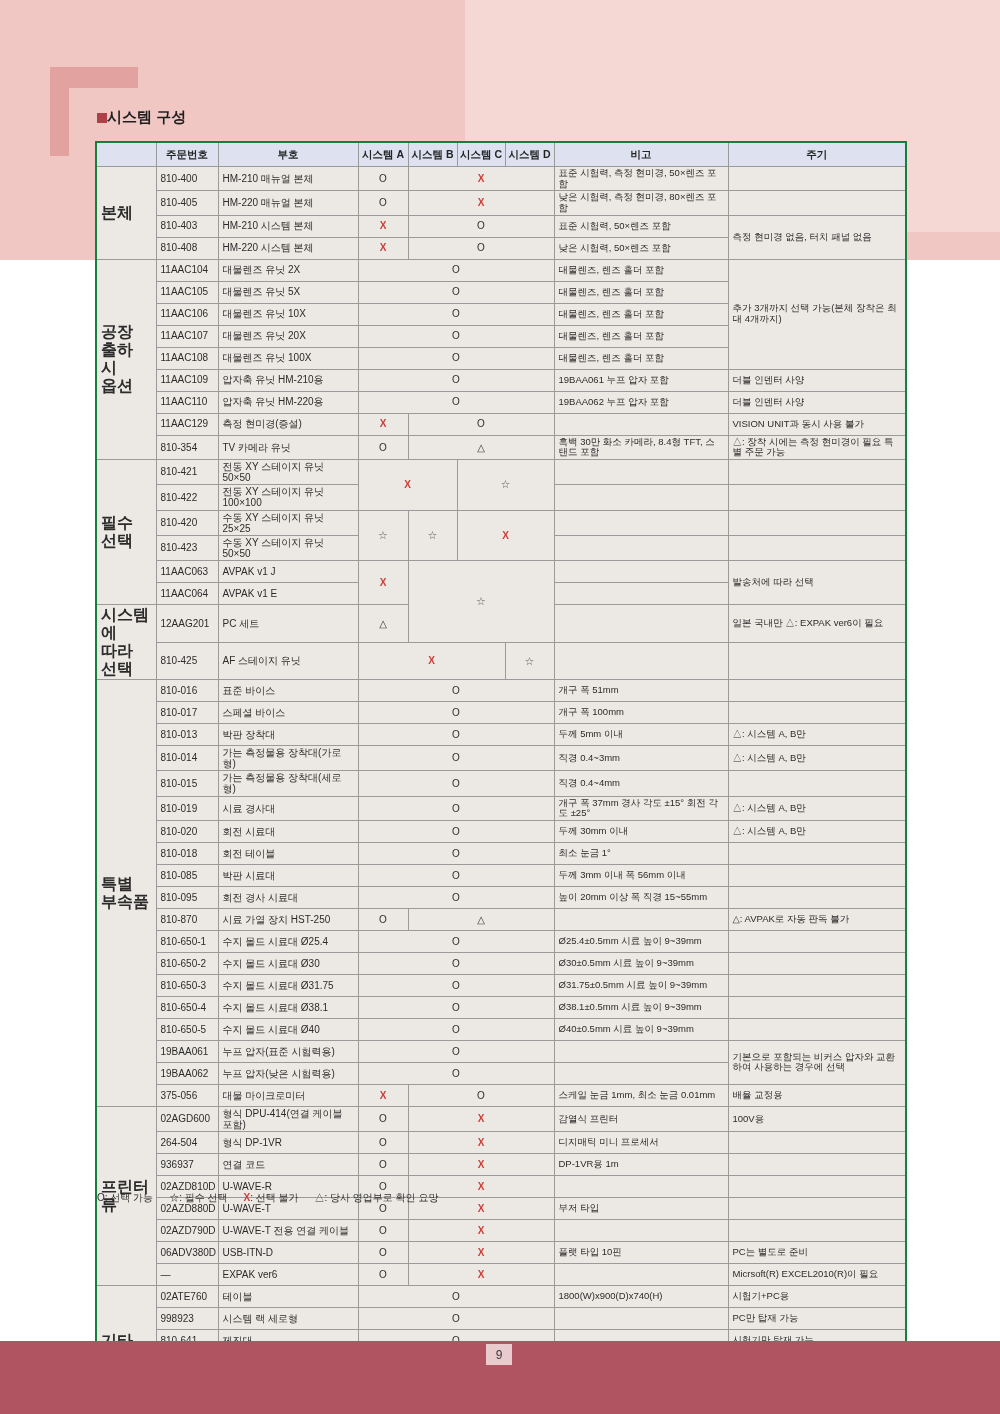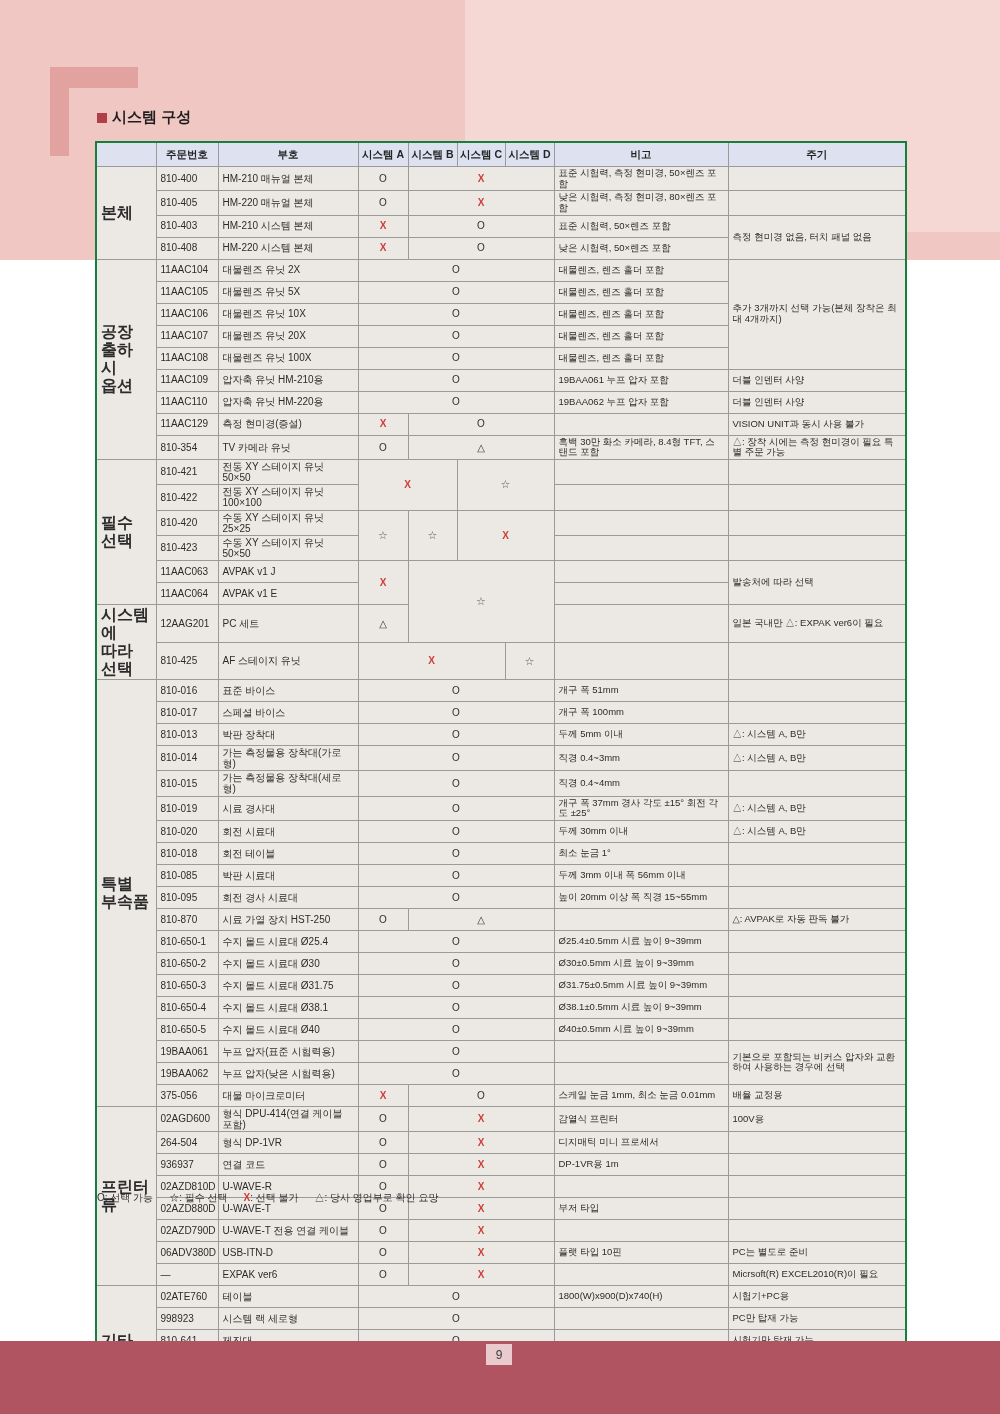--- a/index.html
+++ b/index.html
@@ -4,21 +4,21 @@
 <style>
   html,body{margin:0;padding:0;}
   body{
     width:1000px;height:1414px;position:relative;background:#ffffff;
     font-family:"Liberation Sans", sans-serif;color:#2b2b2b;overflow:hidden;
   }
   .pink-band{position:absolute;left:0;top:0;width:1000px;height:260px;background:#f0c7c3;}
   .pink-band-light{position:absolute;left:465px;top:0;width:535px;height:232px;background:#f5d7d3;}
   .corner-accent-h{position:absolute;left:50px;top:67px;width:88px;height:21px;background:#e2a3a0;}
   .corner-accent-v{position:absolute;left:50px;top:67px;width:19px;height:89px;background:#e2a3a0;}
-  .section-title{position:absolute;left:97px;top:108px;font-size:15px;font-weight:bold;color:#1e1e1e;display:flex;align-items:center;gap:5px;}
+  .section-title{position:absolute;left:97px;top:108px;font-size:15px;font-weight:bold;color:#1e1e1e;display:flex;align-items:center;}
   .title-square{width:10px;height:10px;background:#ae4147;display:inline-block;}
   table.cfg{
     position:absolute;left:95px;top:141px;width:810px;border-collapse:collapse;
     font-size:10px;line-height:1.12;table-layout:fixed;
     border:2px solid #15803d;
   }
   table.cfg th, table.cfg td{border:1px solid #9a9a9a;overflow:hidden;}
   table.cfg th{
     background:#dde1f0;height:21px;font-size:10.5px;font-weight:bold;text-align:center;padding:1px 2px;color:#242424;
   }

